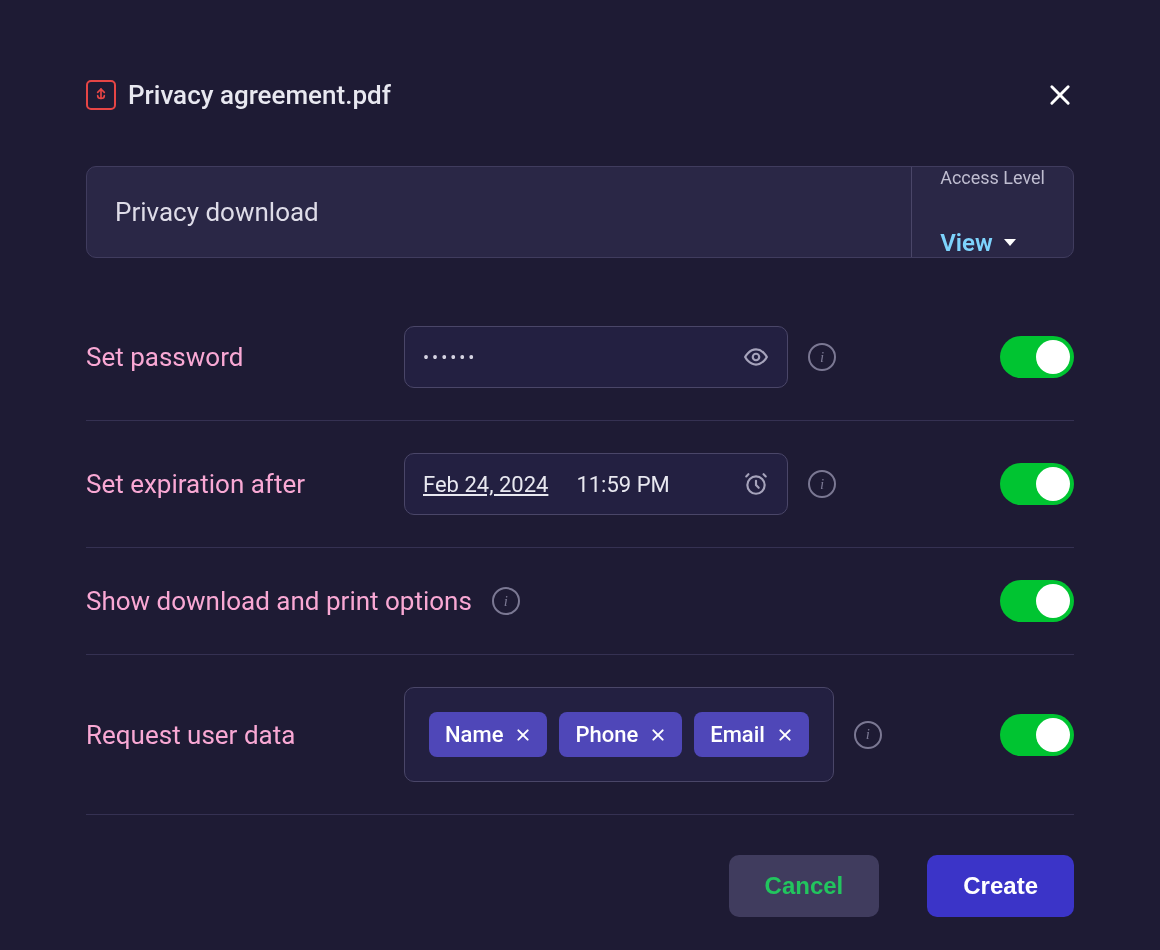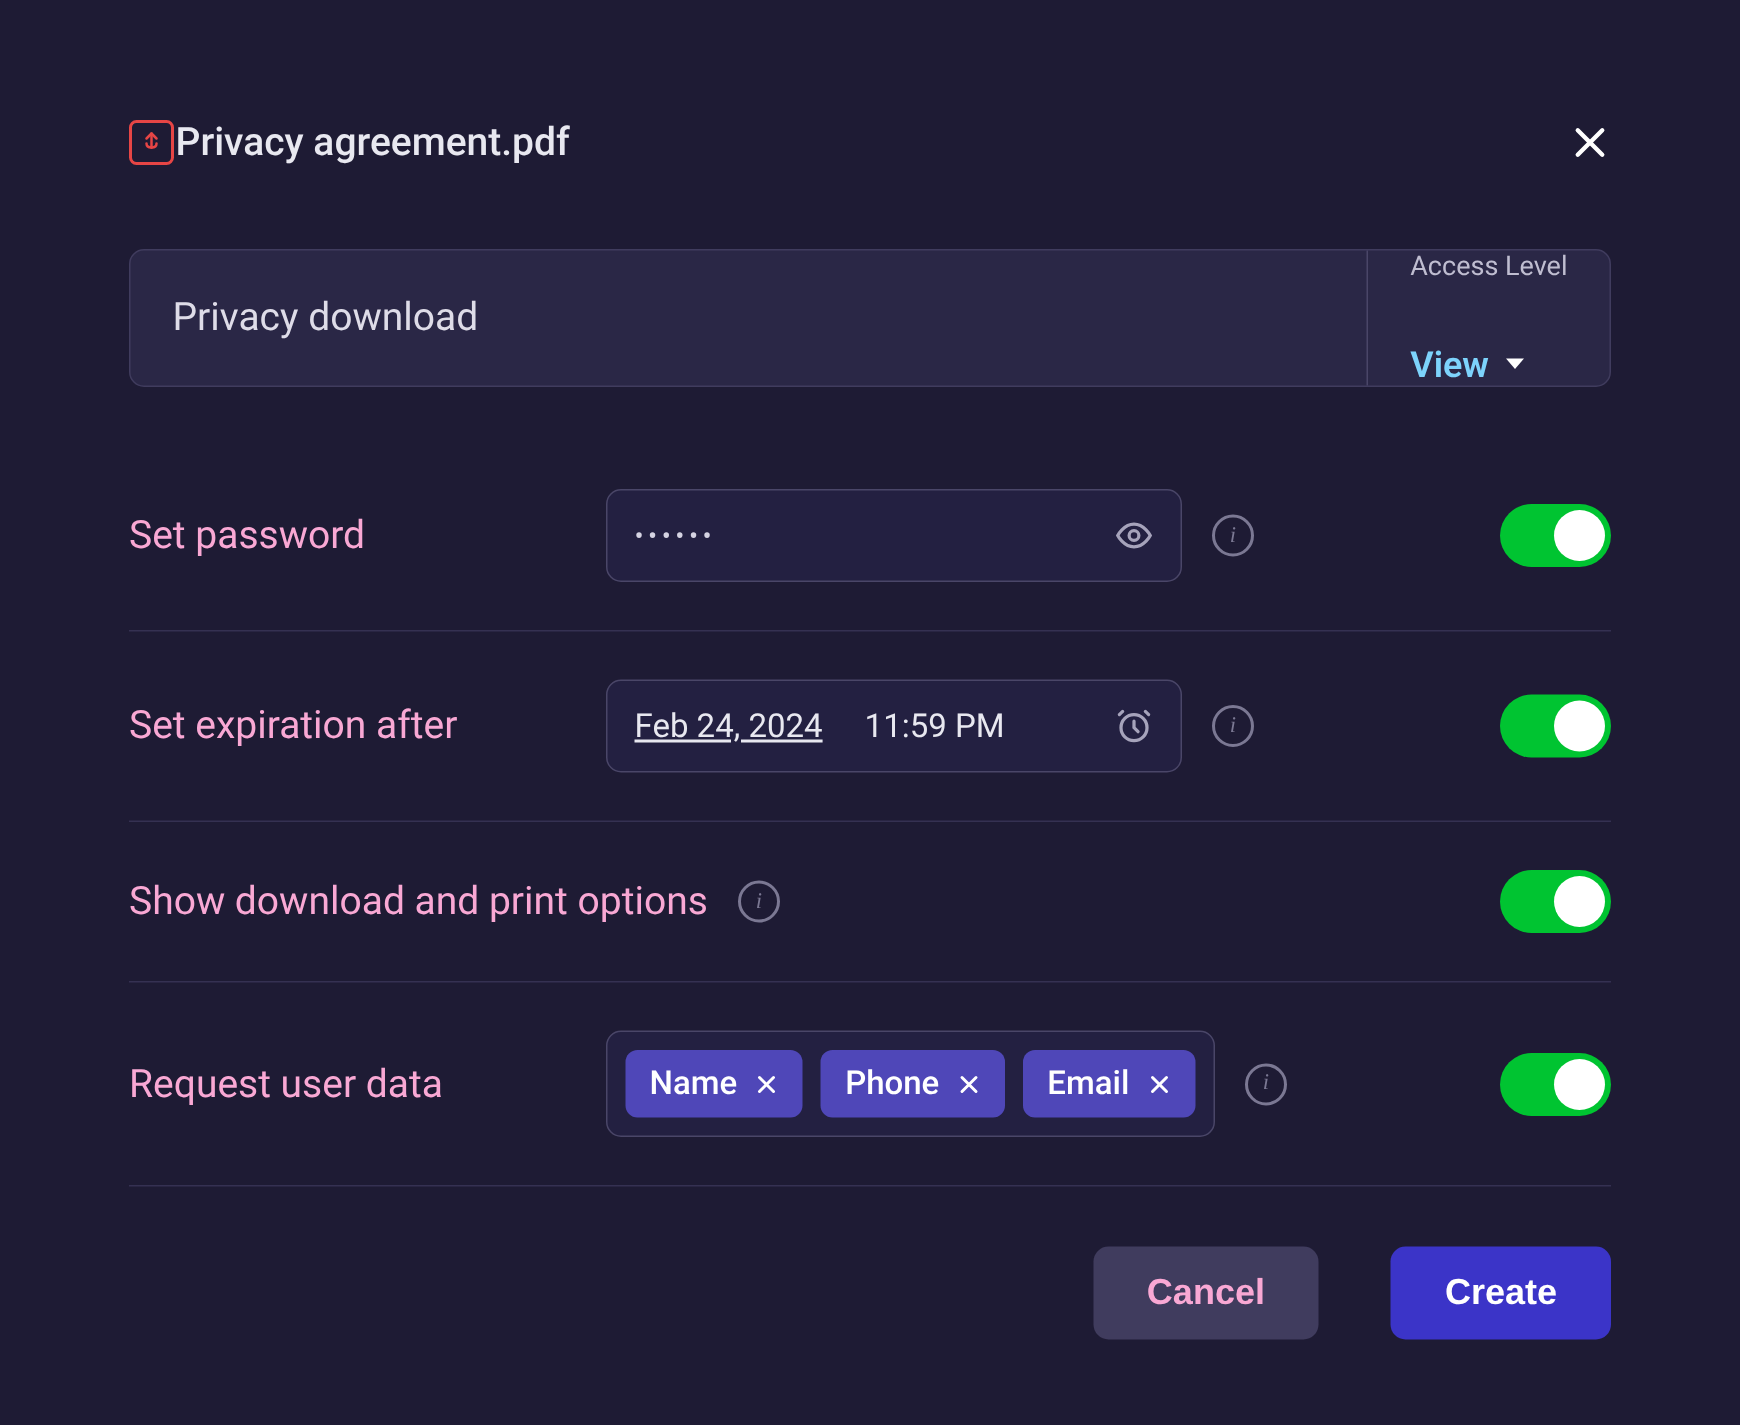--- a/index.html
+++ b/index.html
@@ -18,21 +18,21 @@
       margin-bottom: 56px;
     }
     .title {
       font-size: 36px;
       font-weight: 700;
       color: #ffffff;
     }
     .file-pill {
       display: flex;
       align-items: center;
-      gap: 1px;
+      gap: 12px;
     }
     .pdf-icon-box {
       width: 30px;
       height: 30px;
       border: 2px solid #e64545;
       border-radius: 5px;
       display: flex;
       align-items: center;
       justify-content: center;
     }
@@ -142,21 +142,21 @@
       width: 34px; height: 34px;
       background: #ffffff;
       border-radius: 50%;
     }
     .chip-box {
       display: flex;
       gap: 12px;
       border: 1px solid #4a4668;
       background: #232041;
       border-radius: 10px;
-      padding: 12px;
+      padding: 24px;
     }
     .chip {
       background: #4f47b8;
       border-radius: 8px;
       display: flex;
       align-items: center;
       gap: 12px;
       padding: 10px 16px;
       color: #ffffff;
       font-size: 22px;
@@ -173,21 +173,21 @@
       height: 62px;
       padding: 0 36px;
       border-radius: 10px;
       font-size: 24px;
       font-weight: 600;
       display: flex;
       align-items: center;
       cursor: pointer;
       border: none;
     }
-    .btn-secondary { background: #403c5e; color: #f9a8d4; }
+    .btn-secondary { background: #403c5e; color: #22c55e; }
     .btn-primary { background: #3b34c8; color: #ffffff; margin-left: 24px; }
     .icon-svg { display: block; }
   </style>
 </head>
 <body>
 
 <div class="header">
   <div class="file-pill">
     <div class="pdf-icon-box">
       <svg class="icon-svg" width="16" height="16" viewBox="0 0 24 24" fill="none" stroke="#e64545" stroke-width="2.5" stroke-linecap="round" stroke-linejoin="round">

